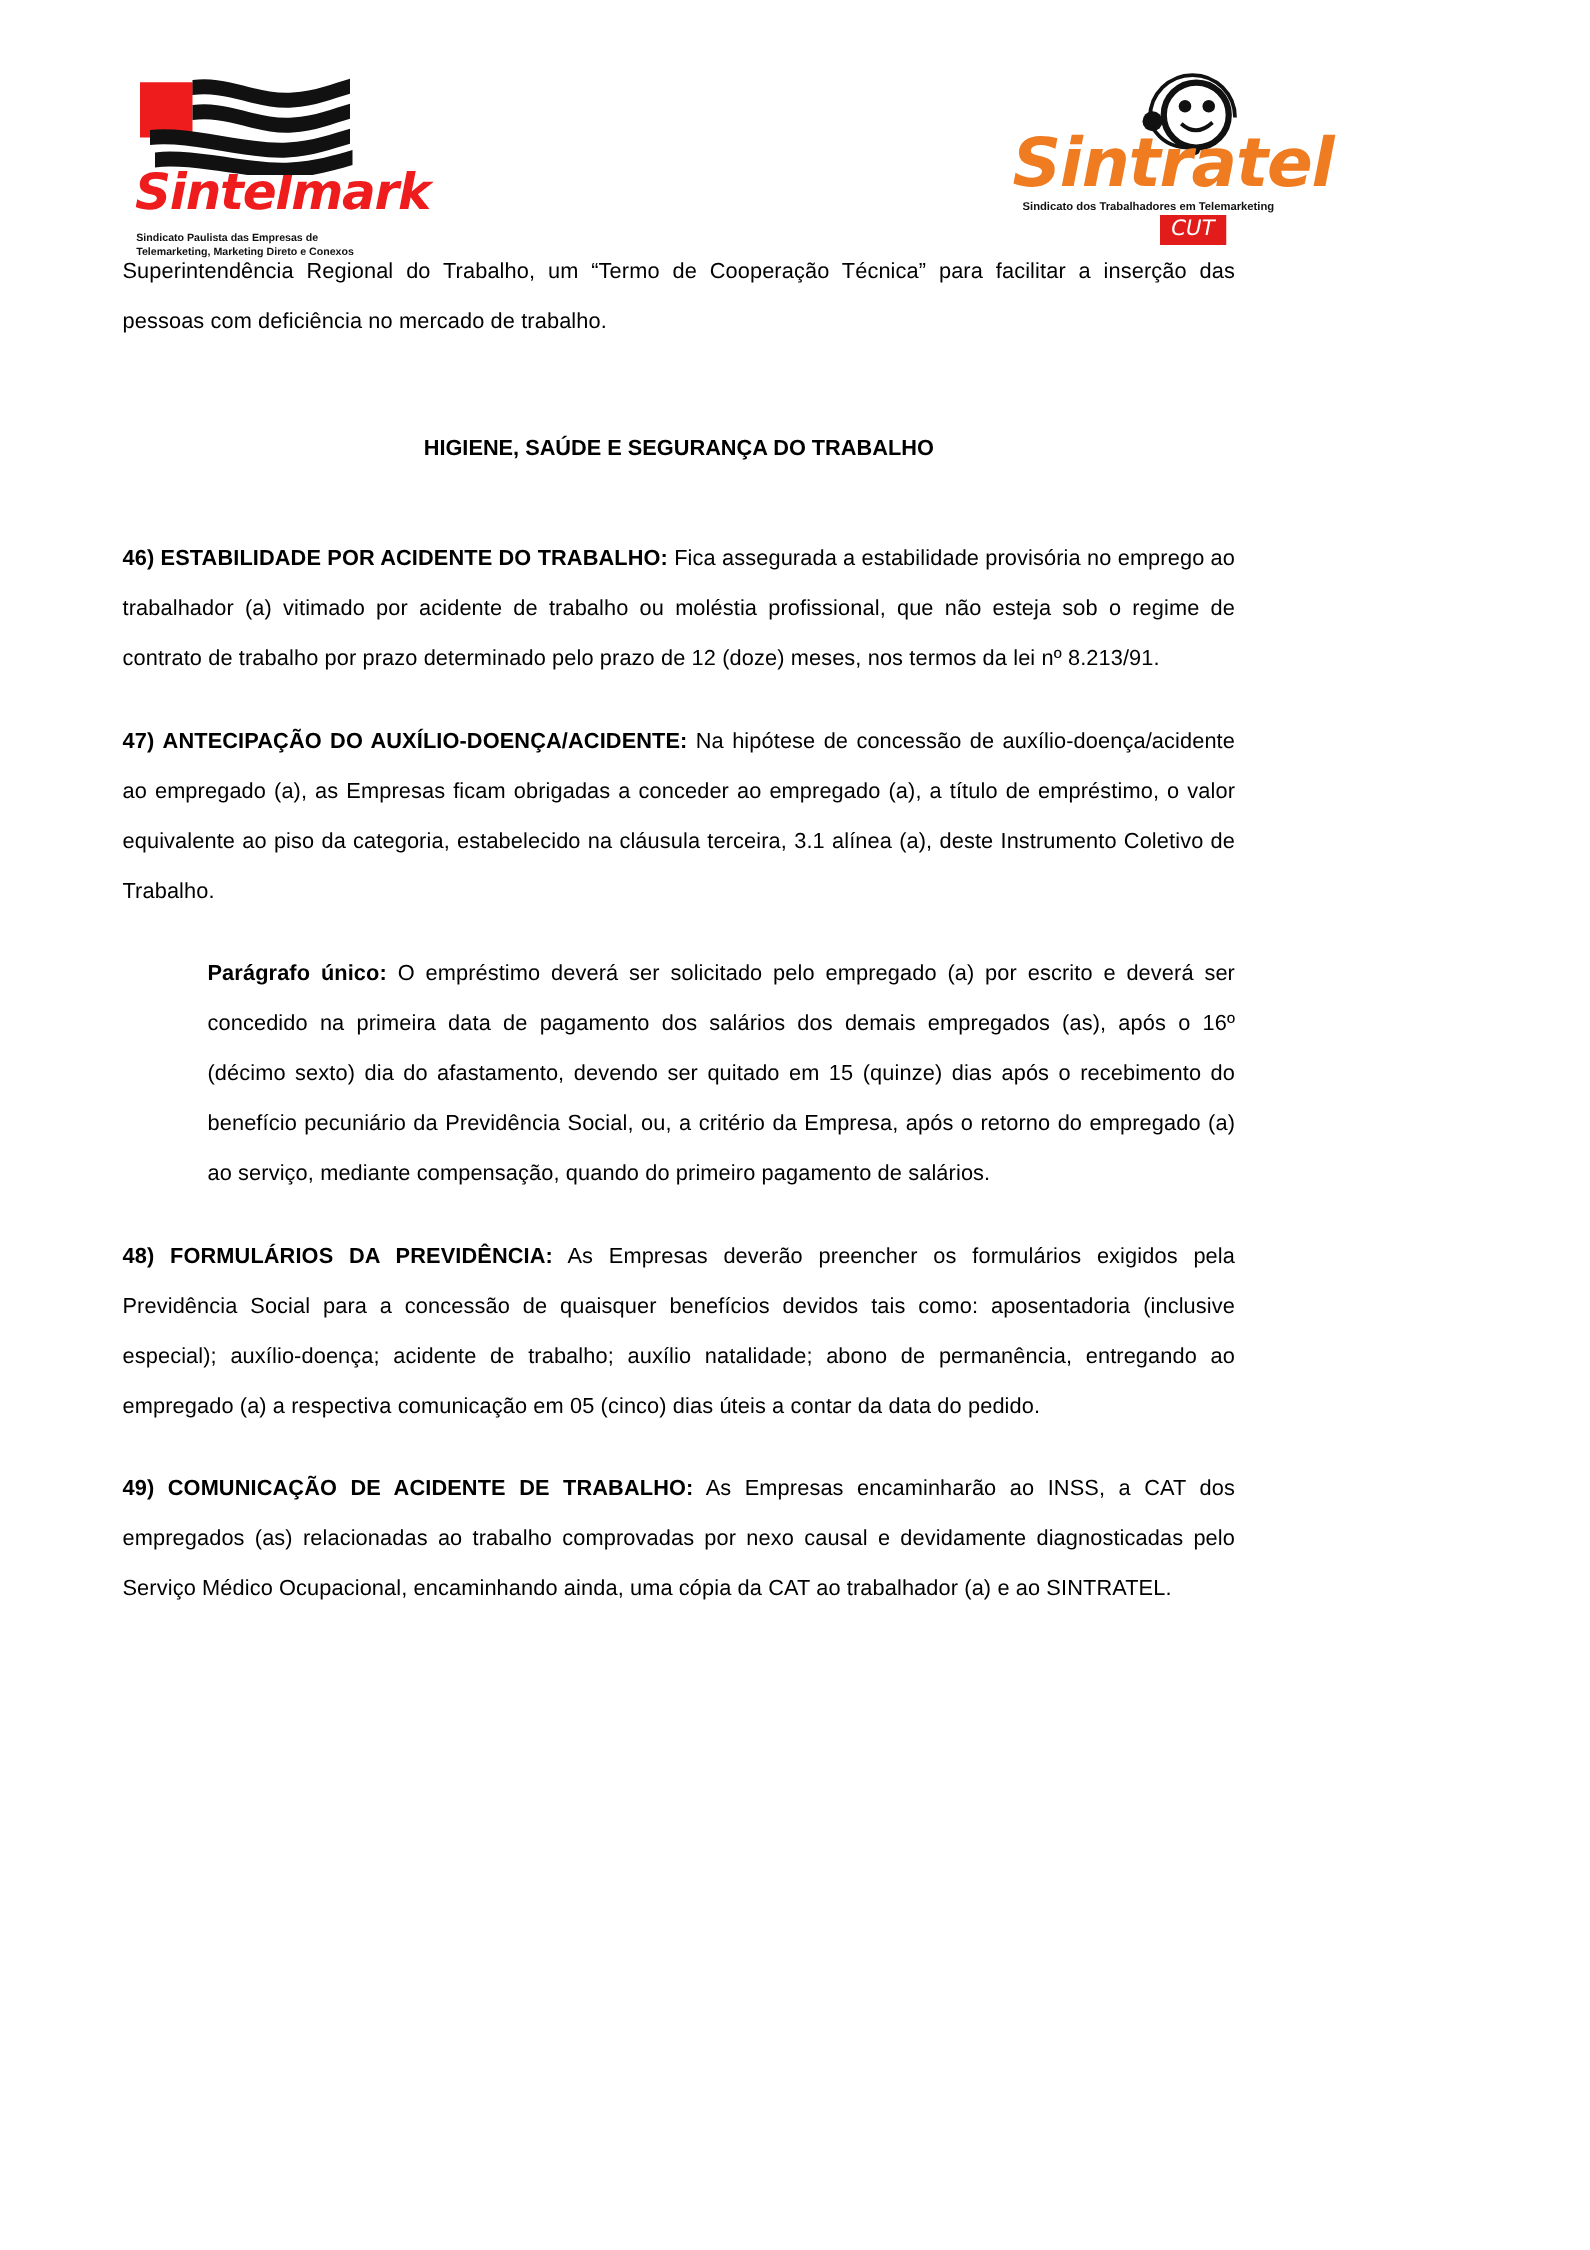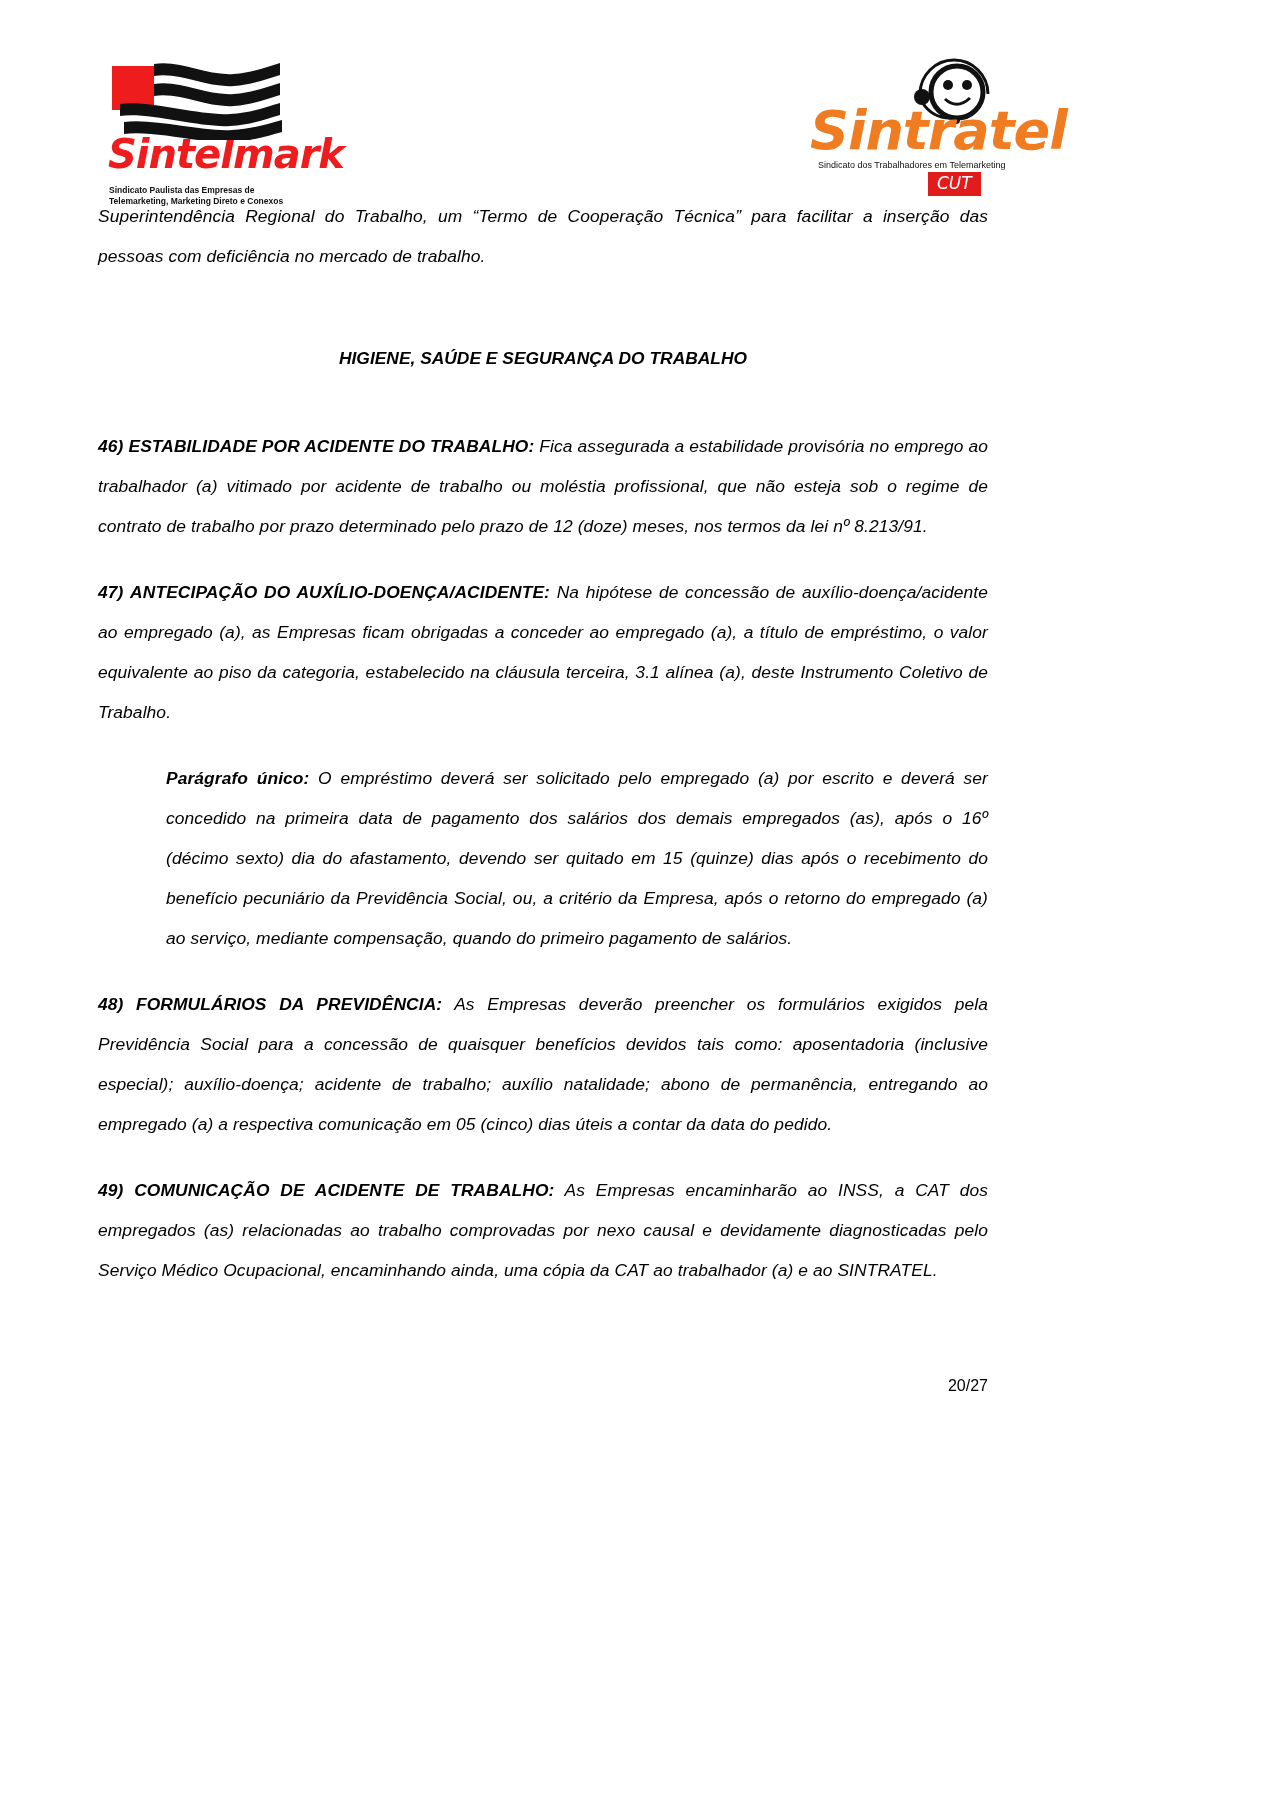--- a/index.html
+++ b/index.html
@@ -98,21 +98,21 @@
     line-height: 1;
     letter-spacing: -1px;
     margin-left: 16px;
   }
 
   .sintratel-tag {
     position: absolute;
     left: 30px;
     top: 114px;
     font-family: "Liberation Sans", sans-serif;
-    font-weight: normal;
+    font-weight: bold;
     font-size: 9px;
     color: #111111;
     white-space: nowrap;
     text-align: center;
   }
 
   .cut-badge {
     position: absolute;
     left: 140px;
     top: 126px;
@@ -126,21 +126,20 @@
     padding: 3px 9px 4px 9px;
     letter-spacing: 0px;
   }
 
   
   .content {
     position: absolute;
     left: 98px;
     top: 196px;
     width: 890px;
-    font-style: italic;
   }
 
   .para {
     font-size: 17.4px;
     line-height: 40px;
     text-align: justify;
     color: #000000;
     margin: 0 0 26px 0;
     letter-spacing: 0.1px;
   }
@@ -248,20 +247,19 @@
       <b>FORMULÁRIOS DA PREVIDÊNCIA:</b><span> As Empresas deverão preencher os formulários exigidos pela Previdência Social para a concessão de quaisquer benefícios devidos tais como: aposentadoria (inclusive especial); auxílio-doença; acidente de trabalho; auxílio natalidade; abono de permanência, entregando ao empregado (a) a respectiva comunicação em 05 (cinco) dias úteis a contar da data do pedido.</span>
     </p>
 
     <p class="para">
       <b>49)</b>
       <b>COMUNICAÇÃO DE ACIDENTE DE TRABALHO:</b><span> As Empresas encaminharão ao INSS, a CAT dos empregados (as) relacionadas ao trabalho comprovadas por nexo causal e devidamente diagnosticadas pelo Serviço Médico Ocupacional, encaminhando ainda, uma cópia da CAT ao trabalhador (a) e ao SINTRATEL.</span>
     </p>
 
   </div>
 
-  <div class="page-number">20/27</div>
 
   <div class="sidebar">
     
     
   </div>
 
 </div>
 
 </body></html>

